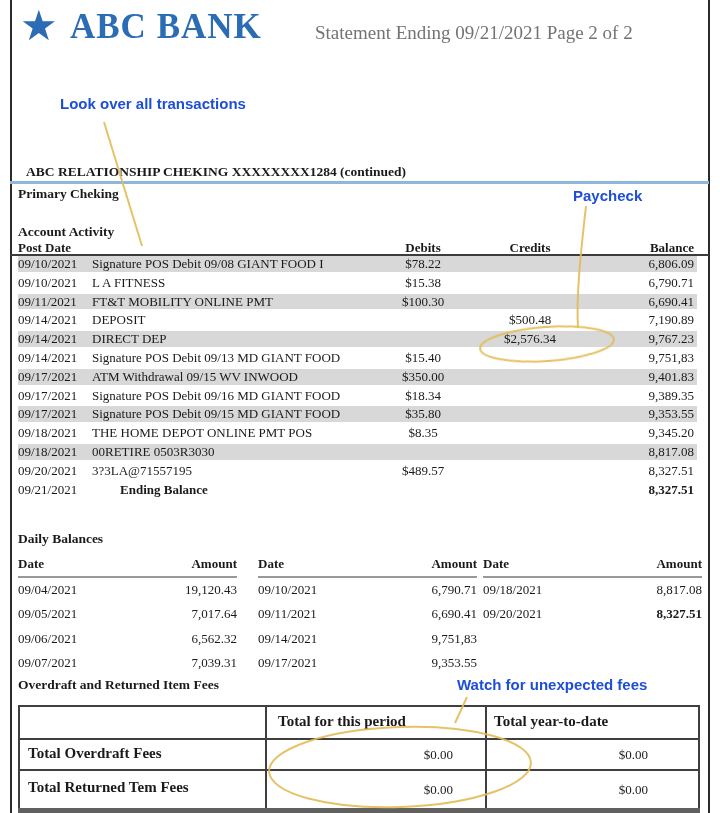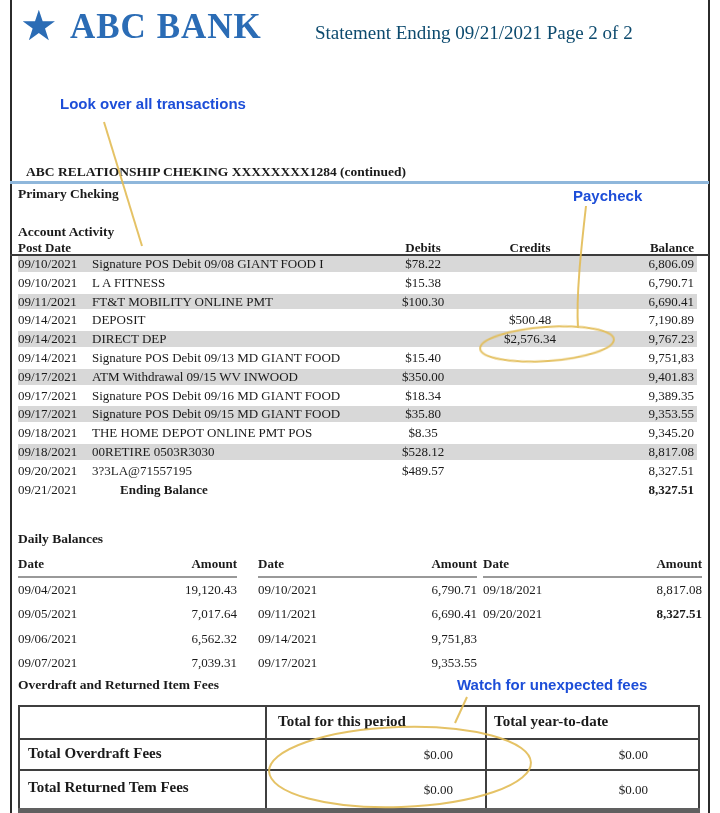--- a/index.html
+++ b/index.html
@@ -7,21 +7,21 @@
     position:relative;width:720px;height:813px;background:#ffffff;
     font-family:"Liberation Serif", serif;color:#1a1a1a;overflow:hidden;
   }
   
   .border-left{position:absolute;left:10px;top:0;width:2px;height:813px;background:#2b2b2b;}
   .border-right{position:absolute;left:708px;top:0;width:2px;height:813px;background:#2b2b2b;}
   .bottom-bar{position:absolute;left:18px;top:808px;width:682px;height:5px;background:#606060;}
   
   .star{position:absolute;left:20px;top:4px;font-size:42px;line-height:44px;color:#2b6cb5;}
   .bank-name{position:absolute;left:70px;top:8px;font-size:35px;line-height:38px;font-weight:bold;color:#2b6cb5;letter-spacing:1px;}
-  .stmt-line{position:absolute;left:315px;top:22px;font-size:19px;color:#0c4a6e;}
+  .stmt-line{position:absolute;left:315px;top:22px;font-size:19px;color:#737373;}
   
   .note{position:absolute;font-family:"Liberation Sans", sans-serif;font-weight:bold;font-size:15px;color:#1d4ed8;}
   .note-1{left:60px;top:95px;}
   .note-2{left:573px;top:187px;}
   .note-3{left:457px;top:676px;}
   
   .acct-title{position:absolute;left:26px;top:164px;font-size:13.5px;font-weight:bold;}
   .blue-rule{position:absolute;left:10px;top:181px;width:699px;height:2.5px;background:#8fb7db;}
   .acct-subtitle{position:absolute;left:18px;top:186px;font-size:13.5px;font-weight:bold;}
   .activity-heading{position:absolute;left:18px;top:224px;font-size:13.5px;font-weight:bold;}
@@ -162,21 +162,20 @@
       <div class="act-row">
         <span class="c-date">09/18/2021</span>
         <span class="c-desc">THE HOME DEPOT ONLINE PMT POS</span>
         <span class="c-debit">$8.35</span>
         <span class="c-credit"></span>
         <span class="c-balance">9,345.20</span>
       </div>
       <div class="act-row shaded">
         <span class="c-date">09/18/2021</span>
         <span class="c-desc">00RETIRE 0503R3030</span>
-        <span class="c-debit">$528.12</span>
         <span class="c-credit"></span>
         <span class="c-balance">8,817.08</span>
       </div>
       <div class="act-row">
         <span class="c-date">09/20/2021</span>
         <span class="c-desc">3?3LA@71557195</span>
         <span class="c-debit">$489.57</span>
         <span class="c-credit"></span>
         <span class="c-balance">8,327.51</span>
       </div>

